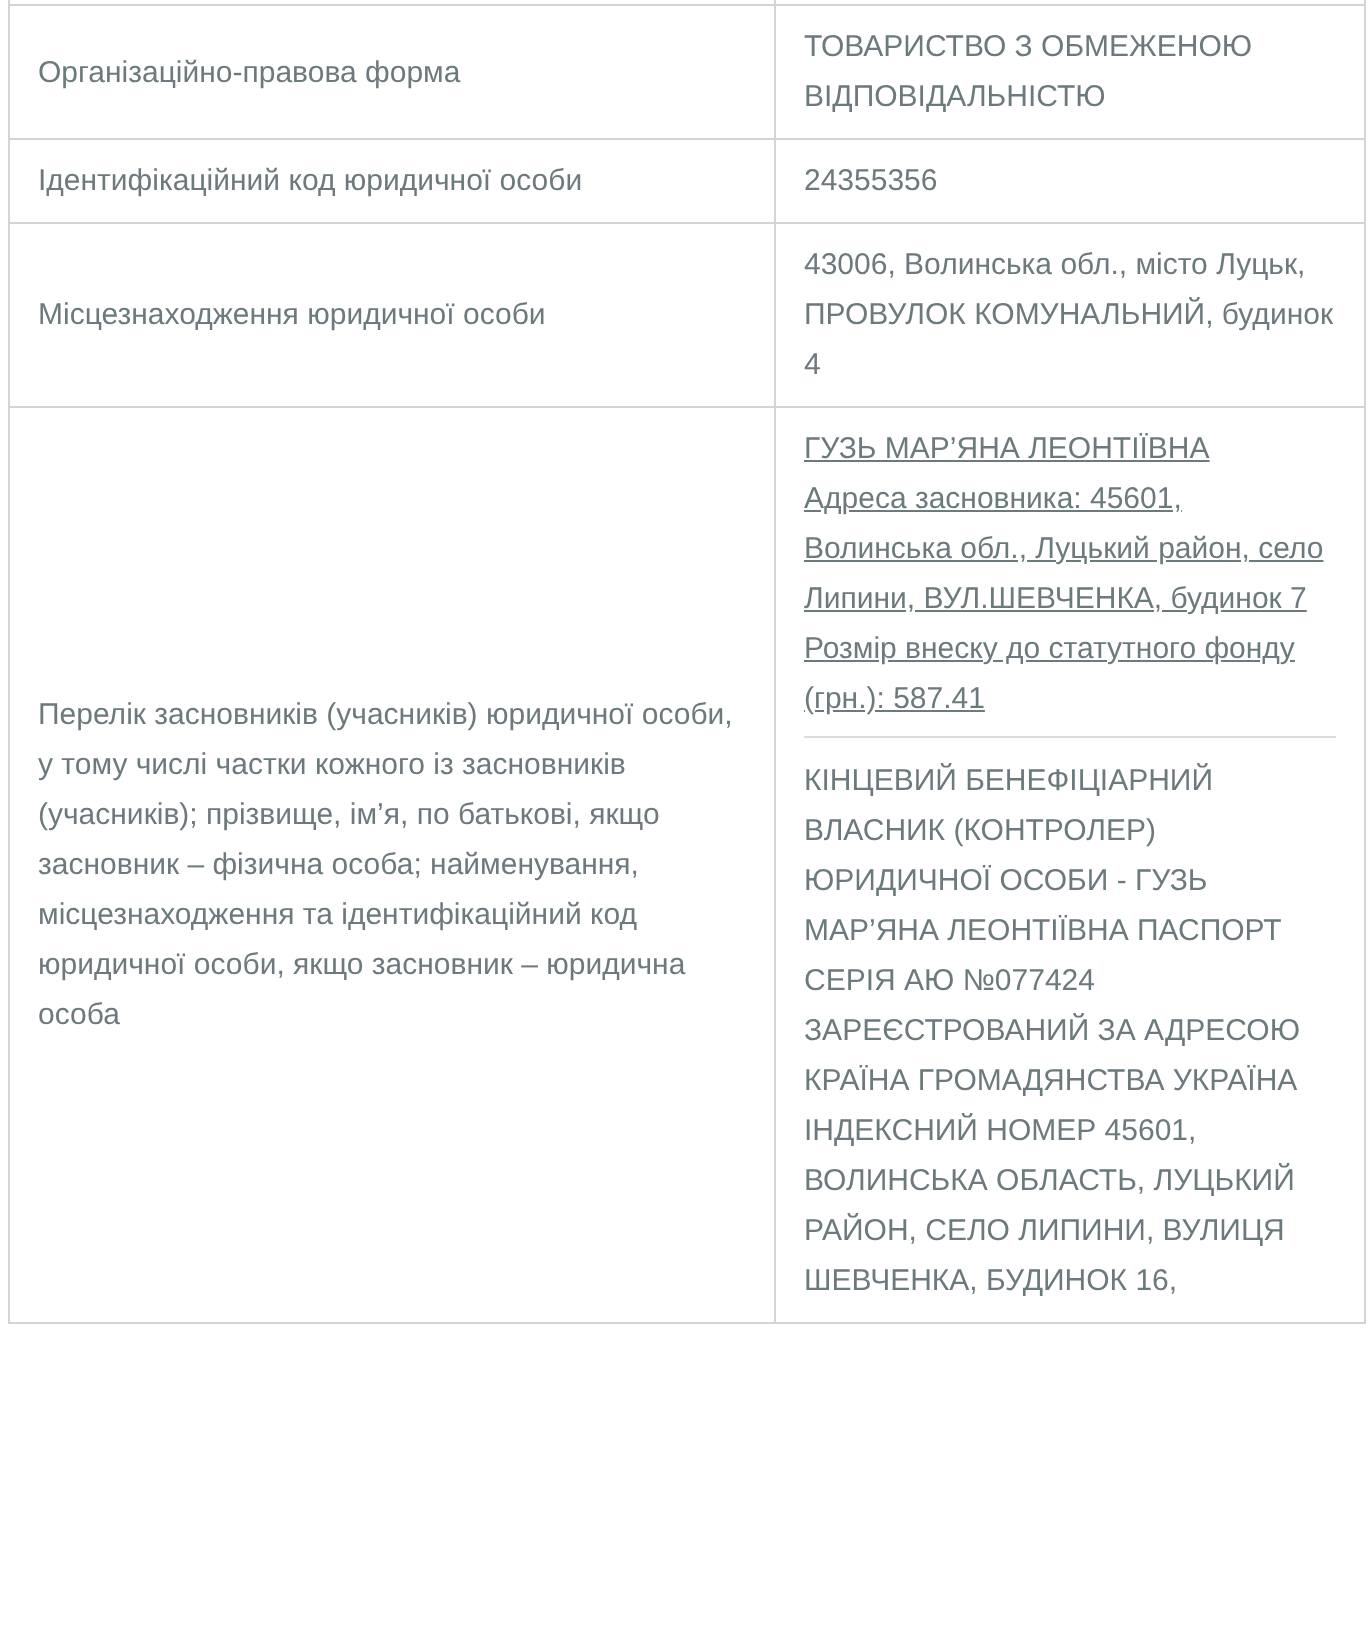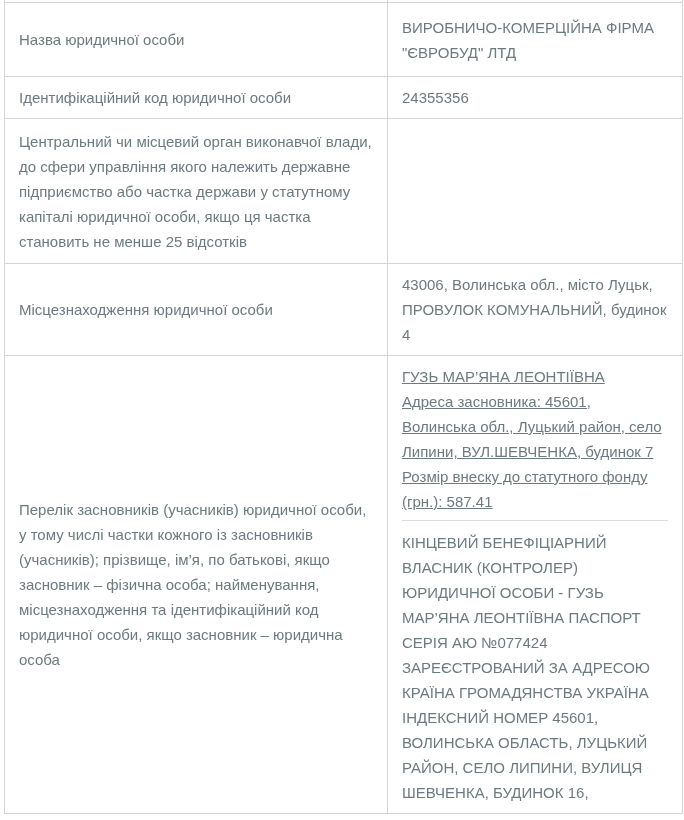--- a/index.html
+++ b/index.html
@@ -51,35 +51,31 @@
   <colgroup>
     <col style="width:383px">
     <col style="width:295px">
   </colgroup>
   <tbody>
     <tr class="sliver-top">
       <td></td>
       <td class="value-cell"></td>
     </tr>
 
+    <tr style="height:67px;">
+      <td>Організаційно-правова форма</td>
+      <td class="value-cell">ТОВАРИСТВО З ОБМЕЖЕНОЮ ВІДПОВІДАЛЬНІСТЮ</td>
+    </tr>
 
-    <tr style="height:74px;">
-      <td>Назва юридичної особи</td>
-      <td class="value-cell">ВИРОБНИЧО-КОМЕРЦІЙНА ФІРМА "ЄВРОБУД" ЛТД</td>
-    </tr>
 
     <tr style="height:41px;">
       <td>Ідентифікаційний код юридичної особи</td>
       <td class="value-cell">24355356</td>
     </tr>
 
-    <tr style="height:145px;">
-      <td>Центральний чи місцевий орган виконавчої влади, до сфери управління якого належить державне підприємство або частка держави у статутному капіталі юридичної особи, якщо ця частка становить не менше 25 відсотків</td>
-      <td class="value-cell"></td>
-    </tr>
 
     <tr style="height:73px;">
       <td>Місцезнаходження юридичної особи</td>
       <td class="value-cell">43006, Волинська обл., місто Луцьк, ПРОВУЛОК КОМУНАЛЬНИЙ, будинок 4</td>
     </tr>
 
     <tr style="height:402px;">
       <td>Перелік засновників (учасників) юридичної особи, у тому числі частки кожного із засновників (учасників); прізвище, ім’я, по батькові, якщо засновник – фізична особа; найменування, місцезнаходження та ідентифікаційний код юридичної особи, якщо засновник – юридична особа</td>
       <td class="value-cell">
         <div class="founder-block">

